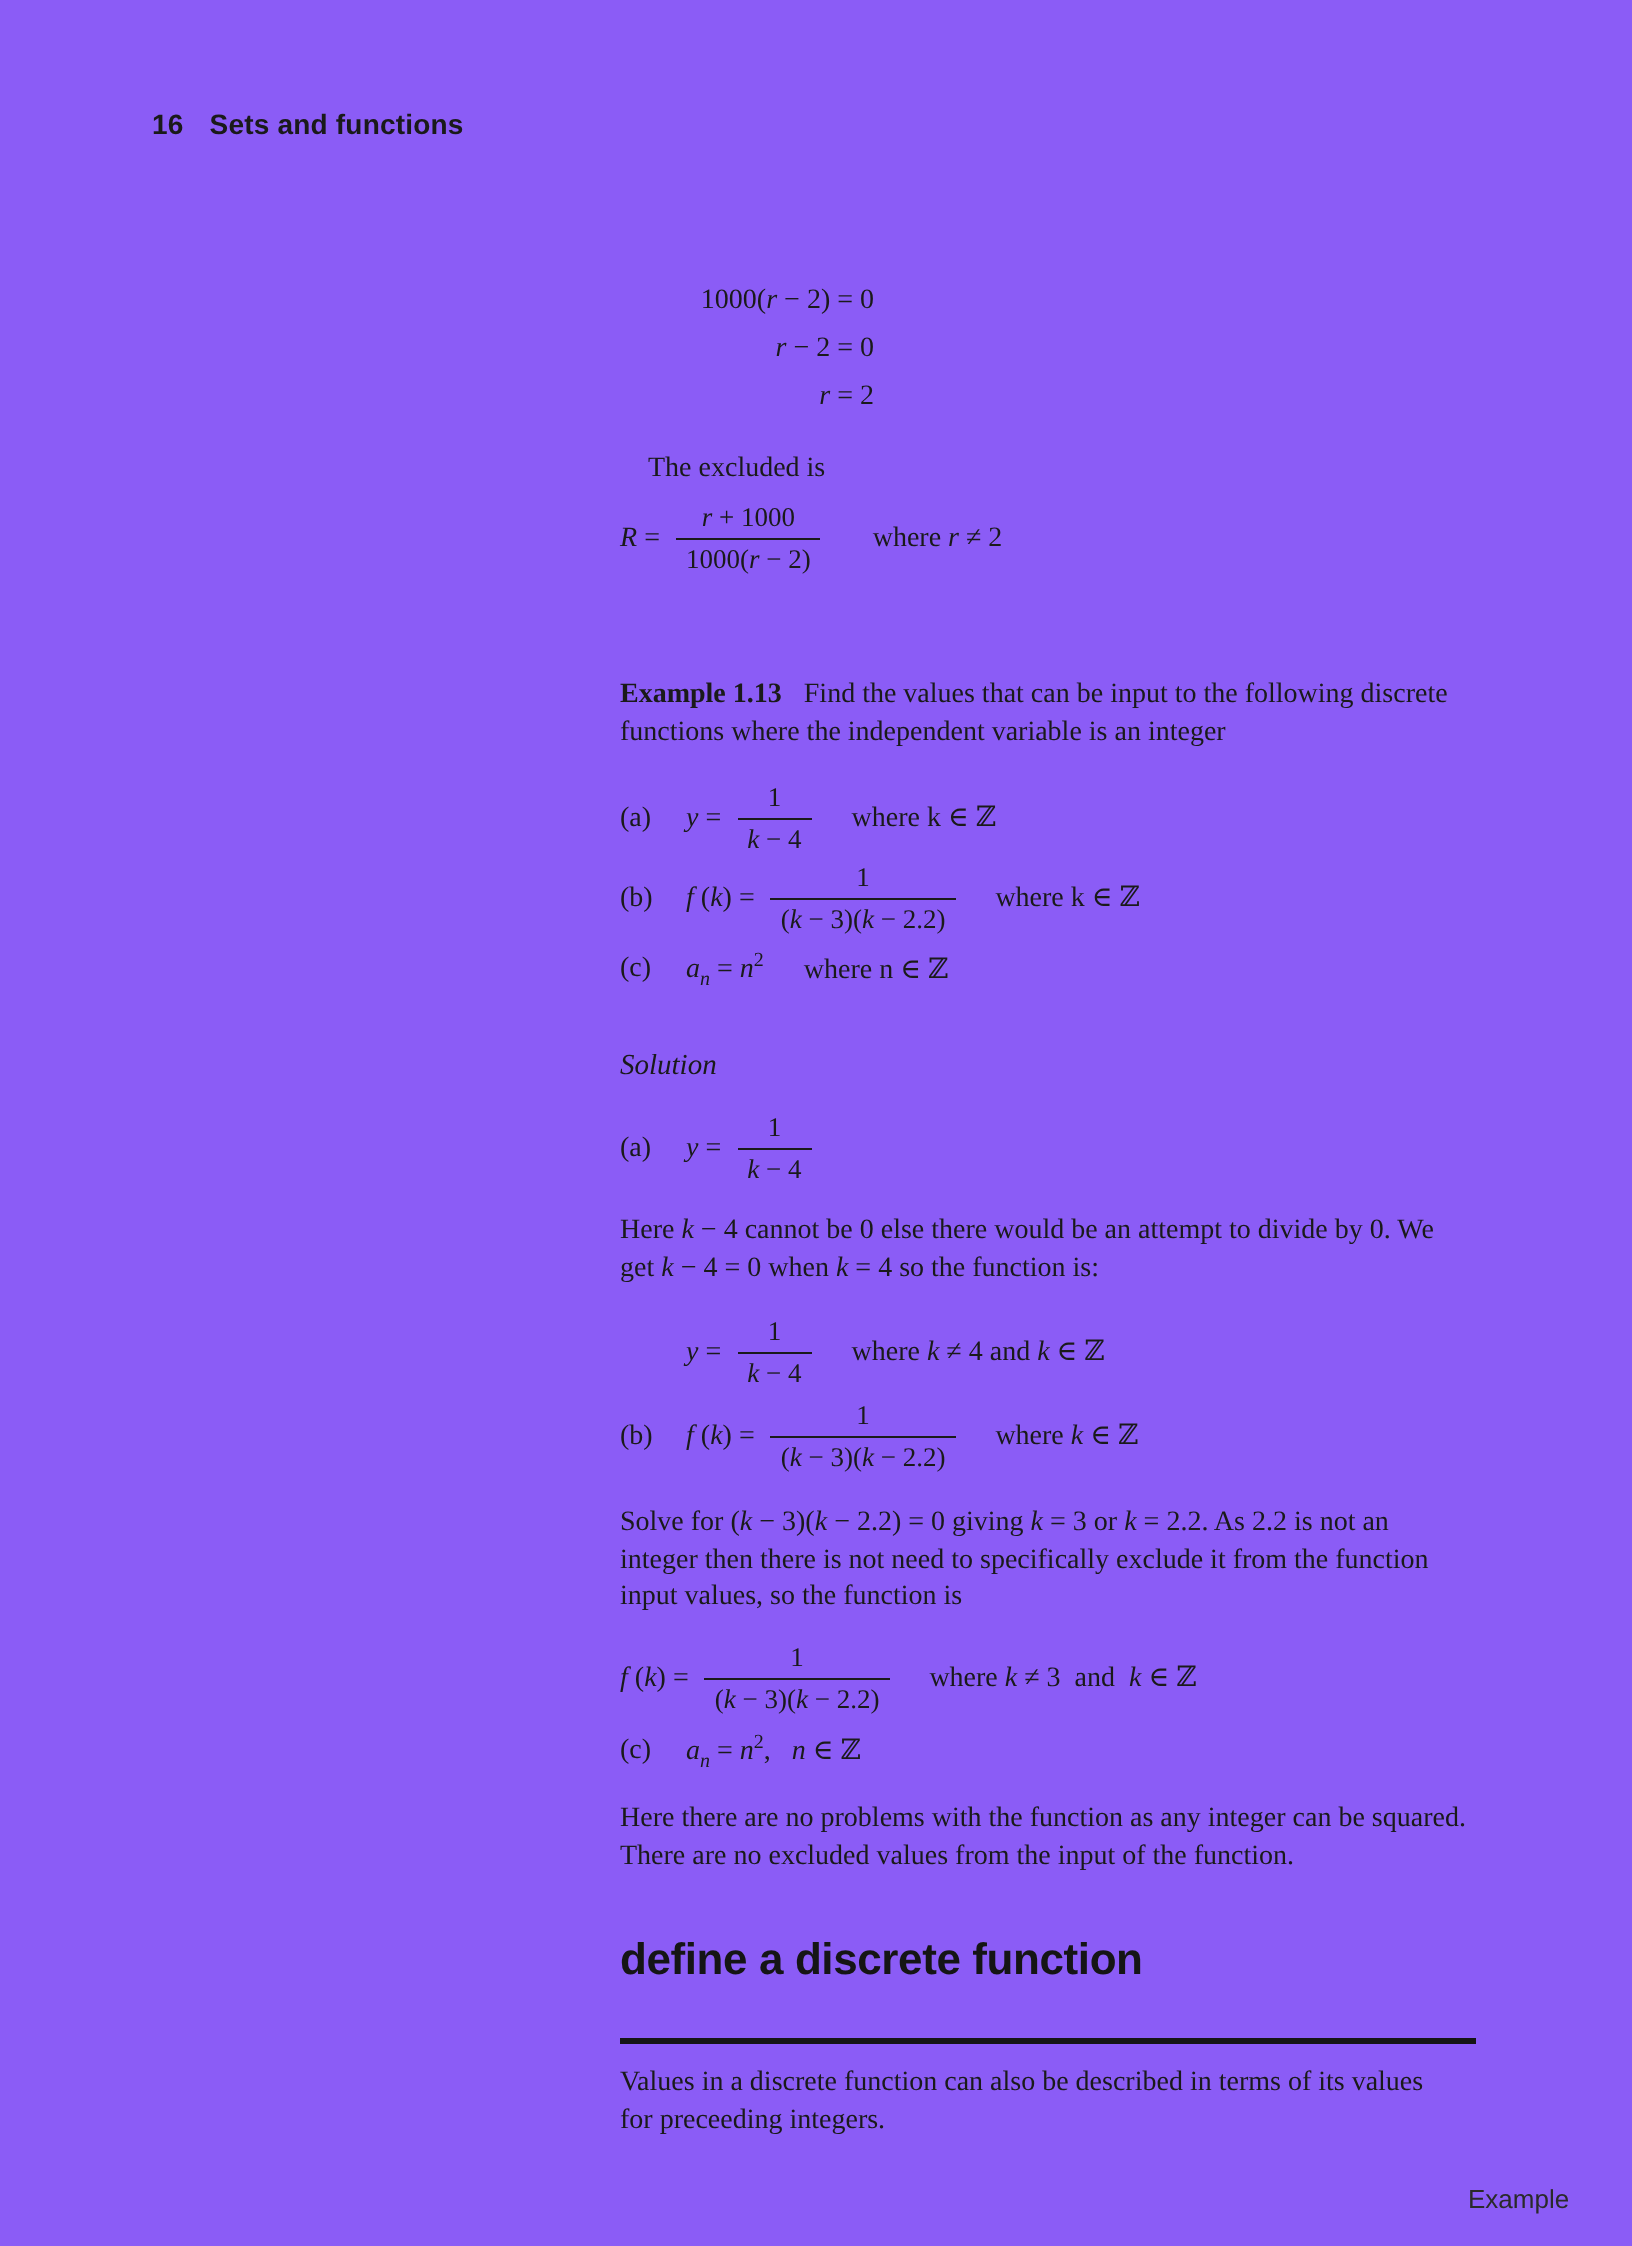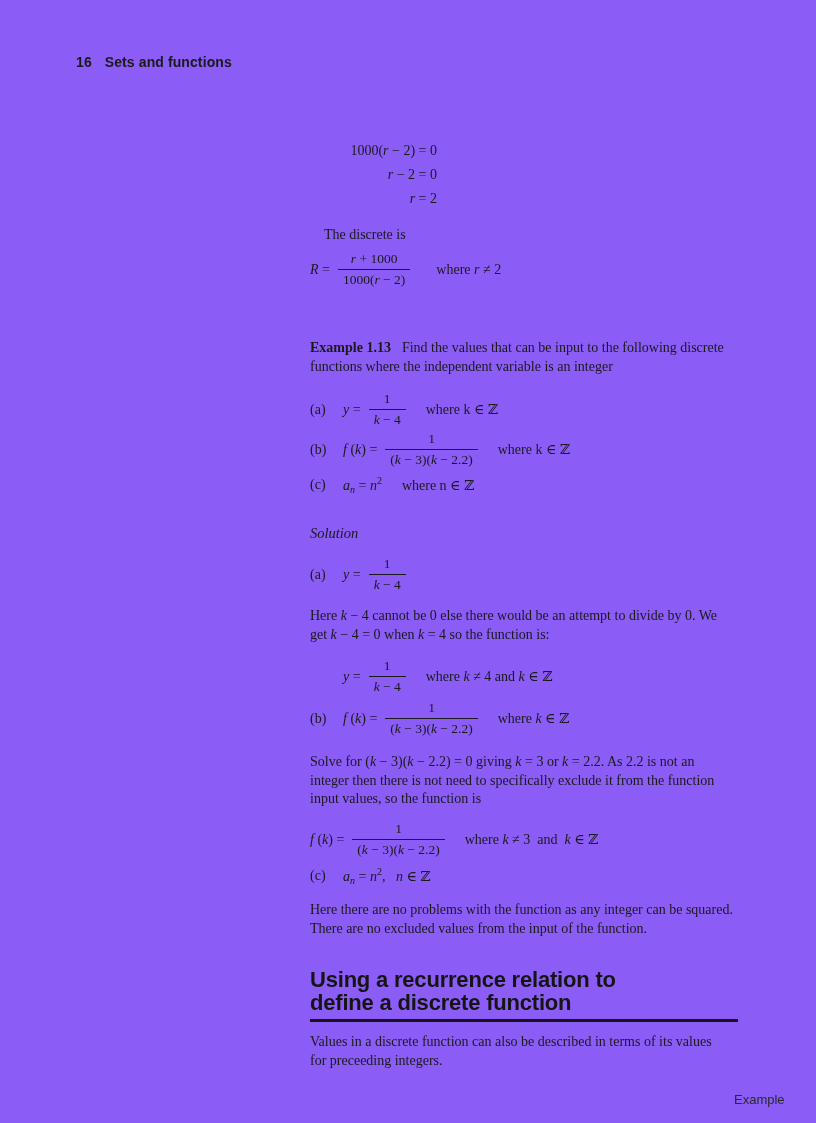--- a/index.html
+++ b/index.html
@@ -72,21 +72,21 @@
     <span class="rh-num">16</span><span class="rh-title">Sets and functions</span>
   </div>
 
 
   <div class="eqsteps abs">
     <div>1000(<i>r</i> − 2) = 0</div>
     <div><i>r</i> − 2 = 0</div>
     <div><i>r</i> = 2</div>
   </div>
 
-  <p class="body-text abs" style="left:324px;top:227px">The discrete is</p>
+  <p class="body-text abs" style="left:324px;top:227px">The excluded is</p>
 
   <div class="eqrow abs" style="left:310px;top:251px">
     <span class="mi"><i>R</i> =</span>
     <span class="frac">
       <span class="num"><i>r</i> + 1000</span>
       <span class="den">1000(<i>r</i> − 2)</span>
     </span>
     <span class="where where-wide">where <i>r</i> ≠ 2</span>
   </div>
 
@@ -164,21 +164,20 @@
   </div>
 
   <div class="eqrow abs" style="left:310px;top:866px">
     <span class="item-label">(c)</span>
     <span class="mi"><i>a</i><sub><i>n</i></sub> = <i>n</i><sup>2</sup>,&nbsp;&nbsp; <i>n</i> ∈ ℤ</span>
   </div>
 
   <p class="para abs" style="top:901px">Here there are no problems with the function as any integer can be squared.<br>There are no excluded values from the input of the function.</p>
 
   <h1 class="section-heading abs">
-    <span style="display:block">Using a recurrence relation to</span>
     <span style="display:block">define a discrete function</span>
   </h1>
 
   <div class="heading-rule abs"></div>
 
   <p class="para abs" style="top:1033px">Values in a discrete function can also be described in terms of its values<br>for preceeding integers.</p>
 
   <div class="footer-mark abs">Example</div>
 
 </div>

